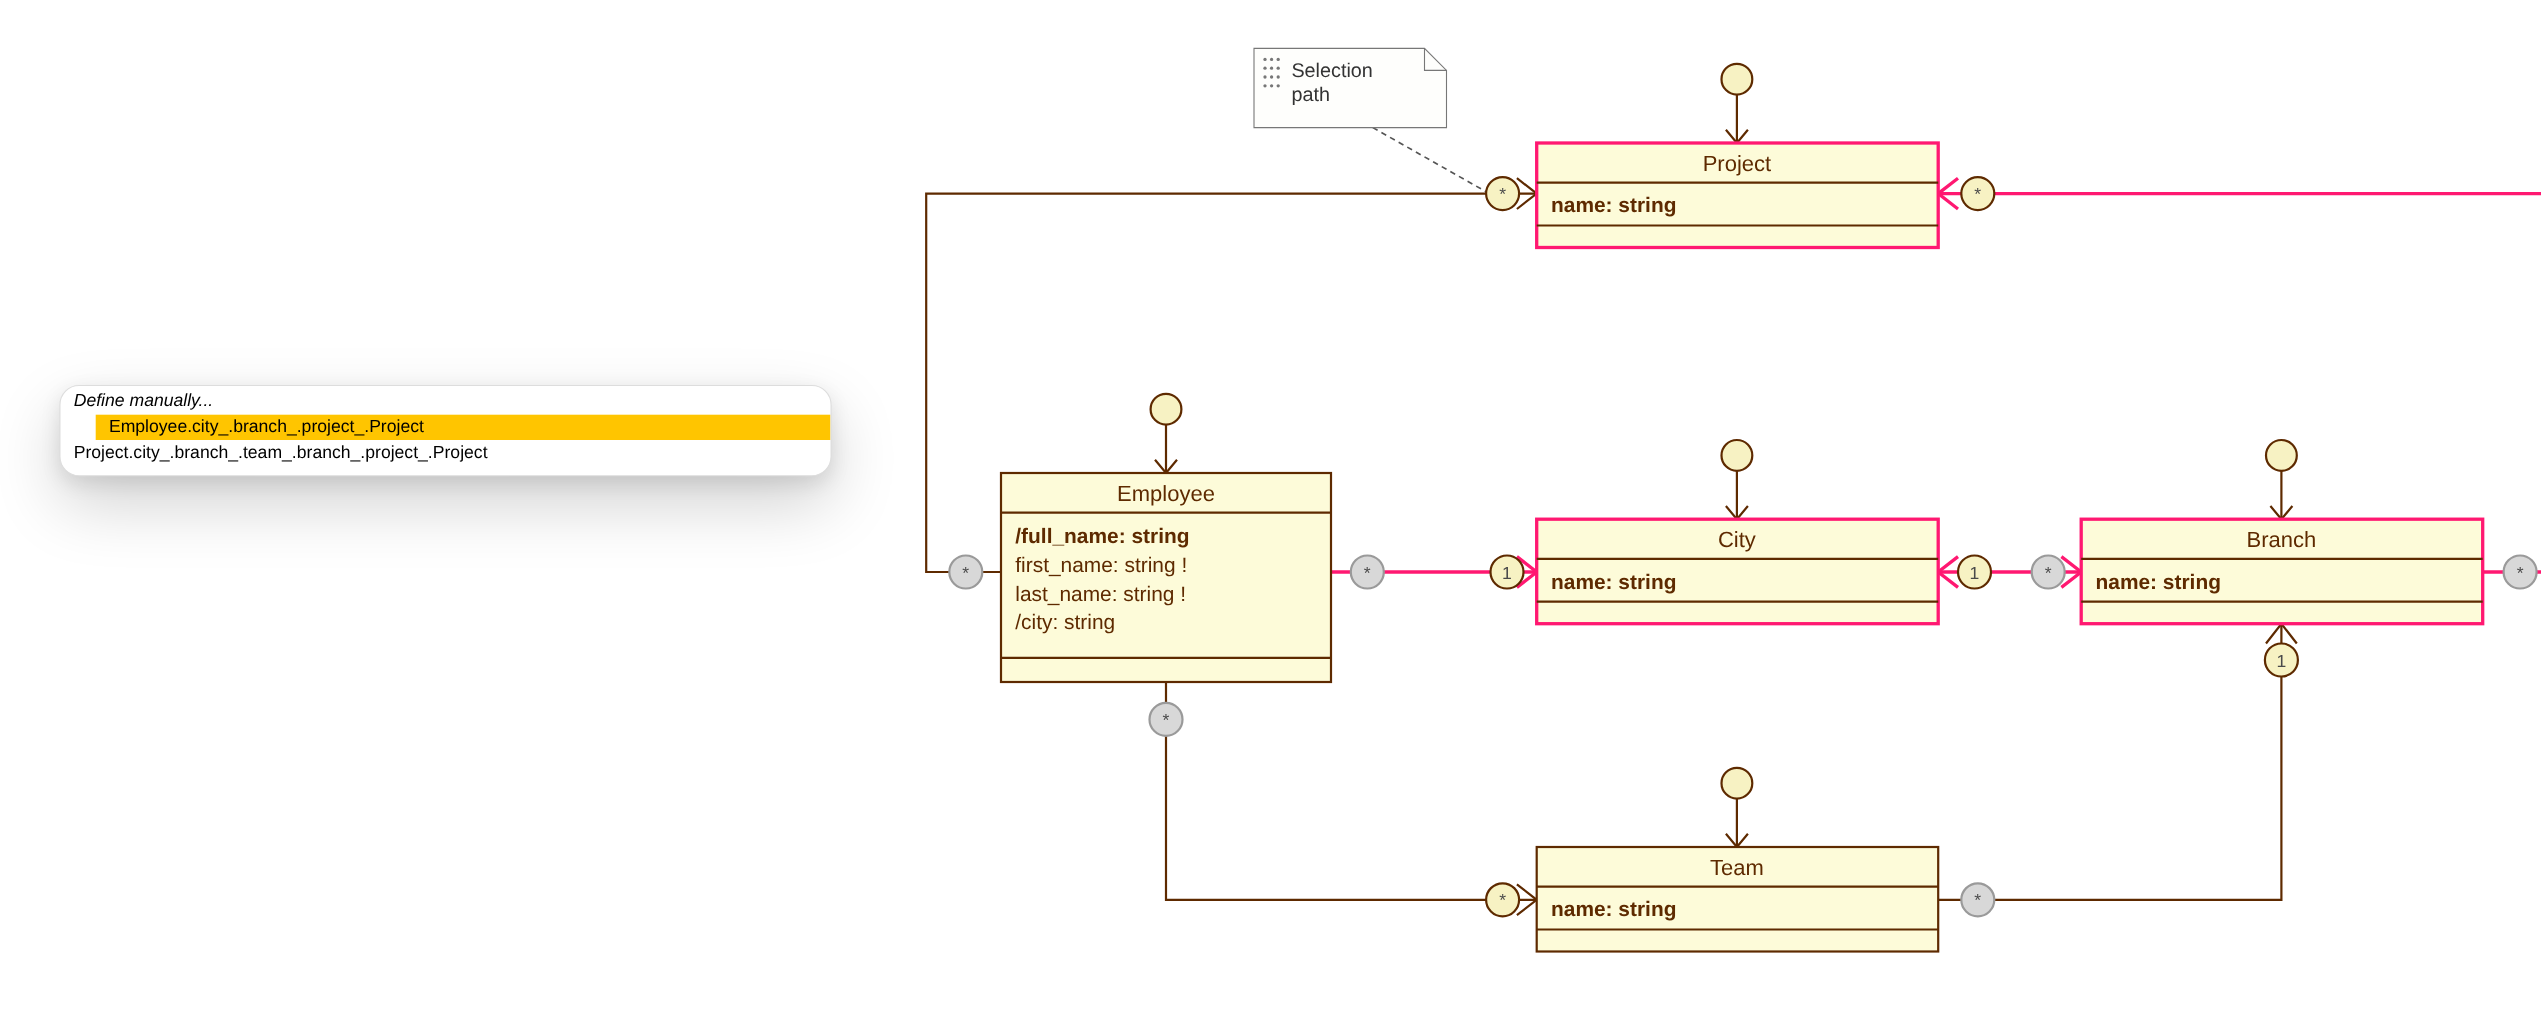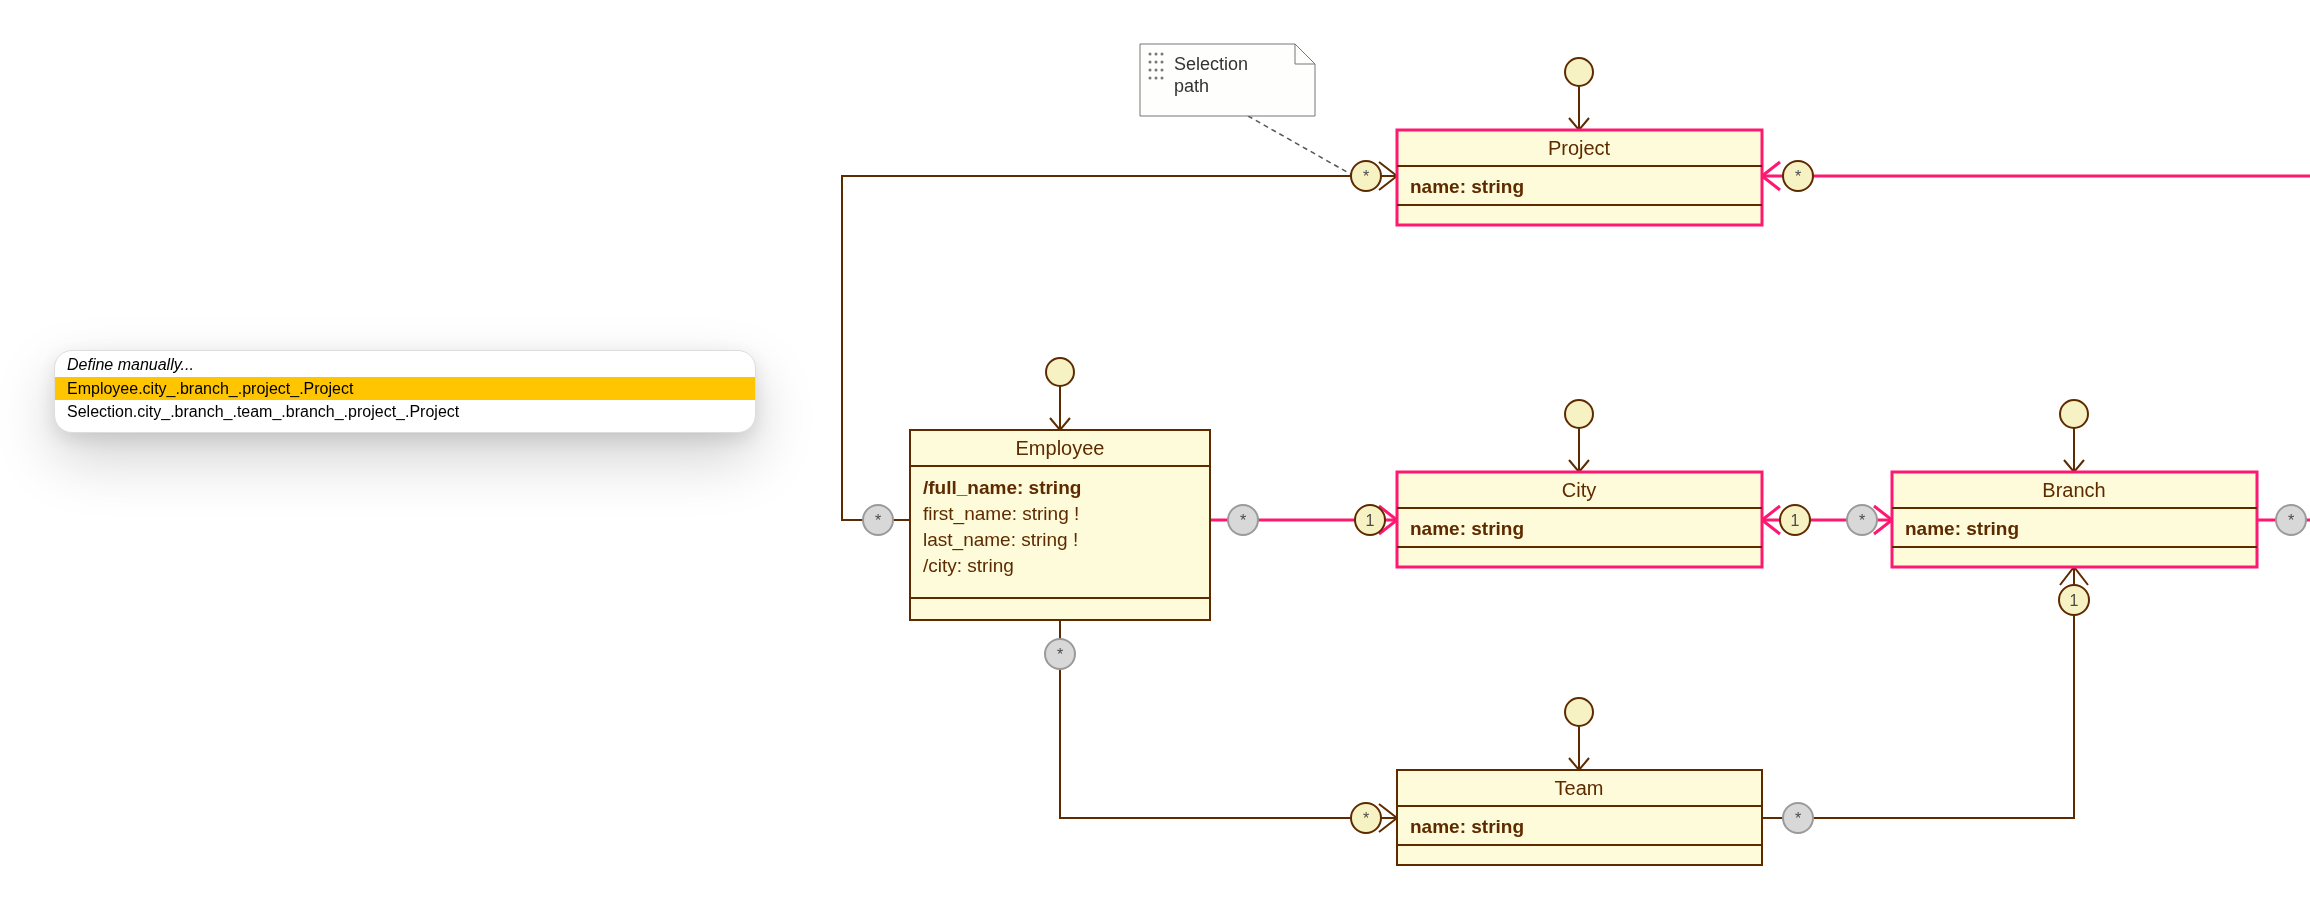--- a/index.html
+++ b/index.html
@@ -18,21 +18,21 @@
   .mult-txt{font-size:16px;fill:#4a4a4a;font-family:sans-serif;}
   
   .win{position:absolute;border-radius:18px;background:#fff;border:1px solid #ddd;box-shadow:0 25px 60px rgba(0,0,0,.18),0 6px 18px rgba(0,0,0,.10);overflow:hidden;}
   .win-tb{height:44px;display:flex;align-items:center;padding:0 14px;background:linear-gradient(#f5f5f5,#ececec);border-bottom:1px solid #d0d0d0;position:relative;}
   .tl{display:flex;gap:12px;}
   .tl span{width:16px;height:16px;border-radius:50%;background:#ccc;border:1px solid #bbb;}
   .tl .r{background:#ff5f57;border-color:#e24238;}
   .win-title{position:absolute;left:0;right:0;text-align:center;font-weight:700;font-size:21px;color:#333;}
   .row{font-size:16px;padding:1px 12px;white-space:nowrap;overflow:hidden;color:#000;line-height:1.35;}
   .row.ital{font-style:italic;}
-  .row.sel{background:#ffc500;}
+  .row.sel{background:#ffc500;margin-left:32px;}
 </style>
 </head>
 <body>
 
 <svg width="2310" height="918">
 
   <path class="assoc" d="M910 520 H842 V176 H1397"></path>
   <polyline class="assoc" points="1379,162 1397,176 1379,190"></polyline>
 
   <path class="assoc" d="M1060 620 V818 H1397"></path>
@@ -191,15 +191,15 @@
   <g>
       <circle class="mult-g" cx="2074" cy="600" r="15"></circle>
       <text class="mult-txt" x="2074" y="606" text-anchor="middle">1</text>
     </g>
 </svg>
 
 <div class="win" style="left:54px;top:350px;width:700px;">
   <div style="padding:2px 0 8px 0;">
     <div class="row ital">Define manually...</div>
     <div class="row sel">Employee.city_.branch_.project_.Project</div>
-    <div class="row">Selection.city_.branch_.team_.branch_.project_.Project</div>
+    <div class="row">Project.city_.branch_.team_.branch_.project_.Project</div>
   </div>
 </div>
 
 </body></html>

